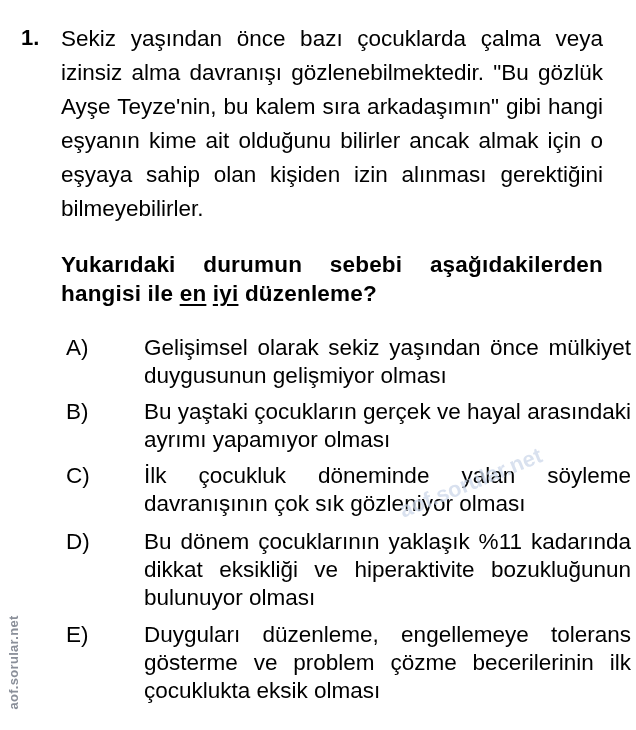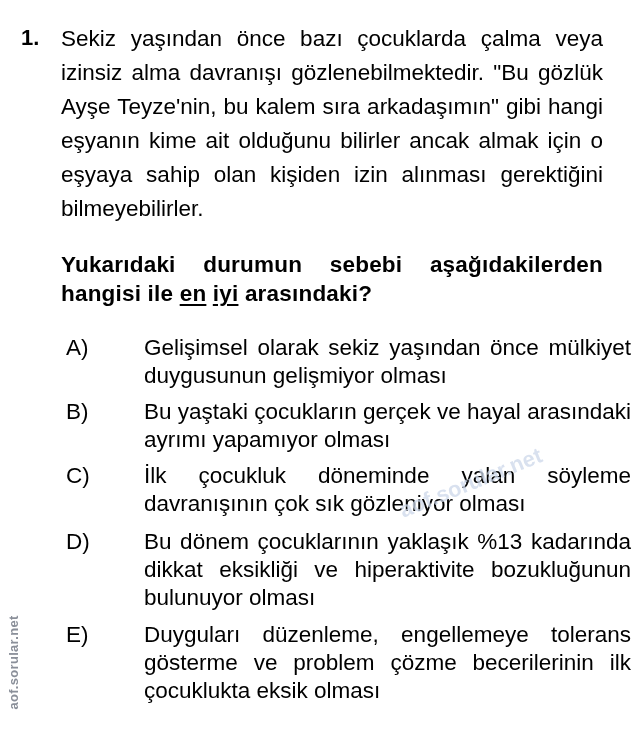--- a/index.html
+++ b/index.html
@@ -19,37 +19,37 @@
   .wm-diag { position:absolute; left:395px; top:470px; transform:rotate(-22deg);
              font-size:22px; font-weight:bold; color:#cdd8ea; opacity:0.75; white-space:nowrap; }
 </style>
 </head>
 <body>
 
 <div class="qnum">1.</div>
 
 <div class="stem">Sekiz yaşından önce bazı çocuklarda çalma veya izinsiz alma davranışı gözlenebilmektedir. "Bu gözlük Ayşe Teyze'nin, bu kalem sıra arkadaşımın" gibi hangi eşyanın kime ait olduğunu bilirler ancak almak için o eşyaya sahip olan kişiden izin alınması gerektiğini bilmeyebilirler.</div>
 
-<div class="prompt"><span>Yukarıdaki durumun sebebi aşağıdakilerden hangisi ile </span><u>en</u><span> </span><u>iyi</u><span> arasındaki?</span></div>
+<div class="prompt"><span>Yukarıdaki durumun sebebi aşağıdakilerden hangisi ile </span><u>en</u><span> </span><u>iyi</u><span> düzenleme?</span></div>
 
 <div class="opt" style="top:334px;">
   <span class="lbl">A)</span>
   <span class="txt">Gelişimsel olarak sekiz yaşından önce mülkiyet duygusunun gelişmiyor olması</span>
 </div>
 <div class="opt" style="top:398px;">
   <span class="lbl">B)</span>
   <span class="txt">Bu yaştaki çocukların gerçek ve hayal arasındaki ayrımı yapamıyor olması</span>
 </div>
 <div class="opt" style="top:462px;">
   <span class="lbl">C)</span>
   <span class="txt">İlk çocukluk döneminde yalan söyleme davranışının çok sık gözleniyor olması</span>
 </div>
 <div class="opt" style="top:528px;">
   <span class="lbl">D)</span>
-  <span class="txt">Bu dönem çocuklarının yaklaşık %13 kadarında dikkat eksikliği ve hiperaktivite bozukluğunun bulunuyor olması</span>
+  <span class="txt">Bu dönem çocuklarının yaklaşık %11 kadarında dikkat eksikliği ve hiperaktivite bozukluğunun bulunuyor olması</span>
 </div>
 <div class="opt" style="top:621px;">
   <span class="lbl">E)</span>
   <span class="txt">Duyguları düzenleme, engellemeye tolerans gösterme ve problem çözme becerilerinin ilk çocuklukta eksik olması</span>
 </div>
 
 <div class="wm-diag">aof.sorular.net</div>
 <div class="wm-side">aof.sorular.net</div>
 
 </body></html>

